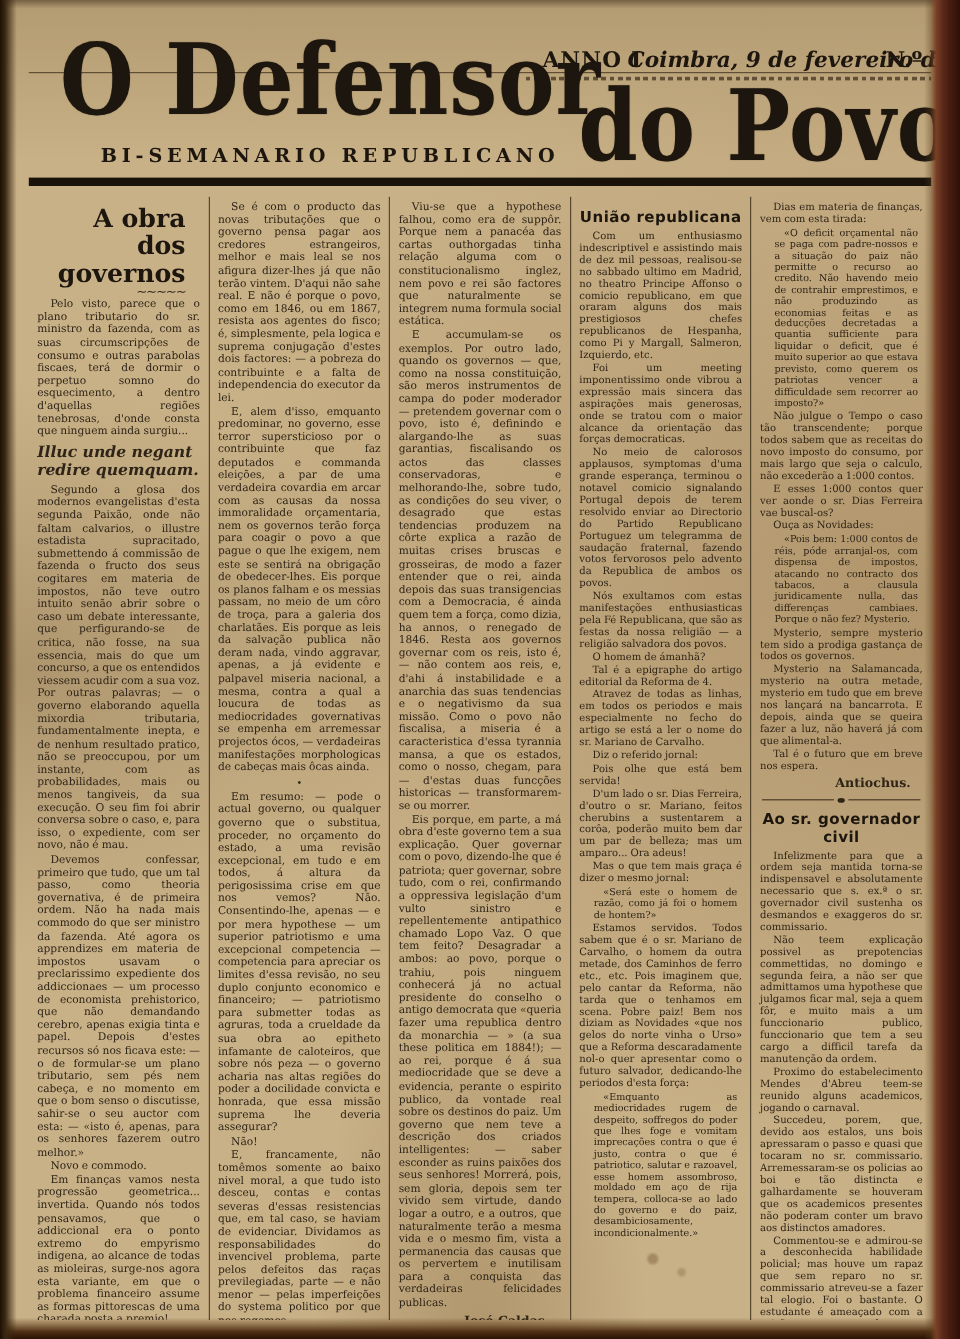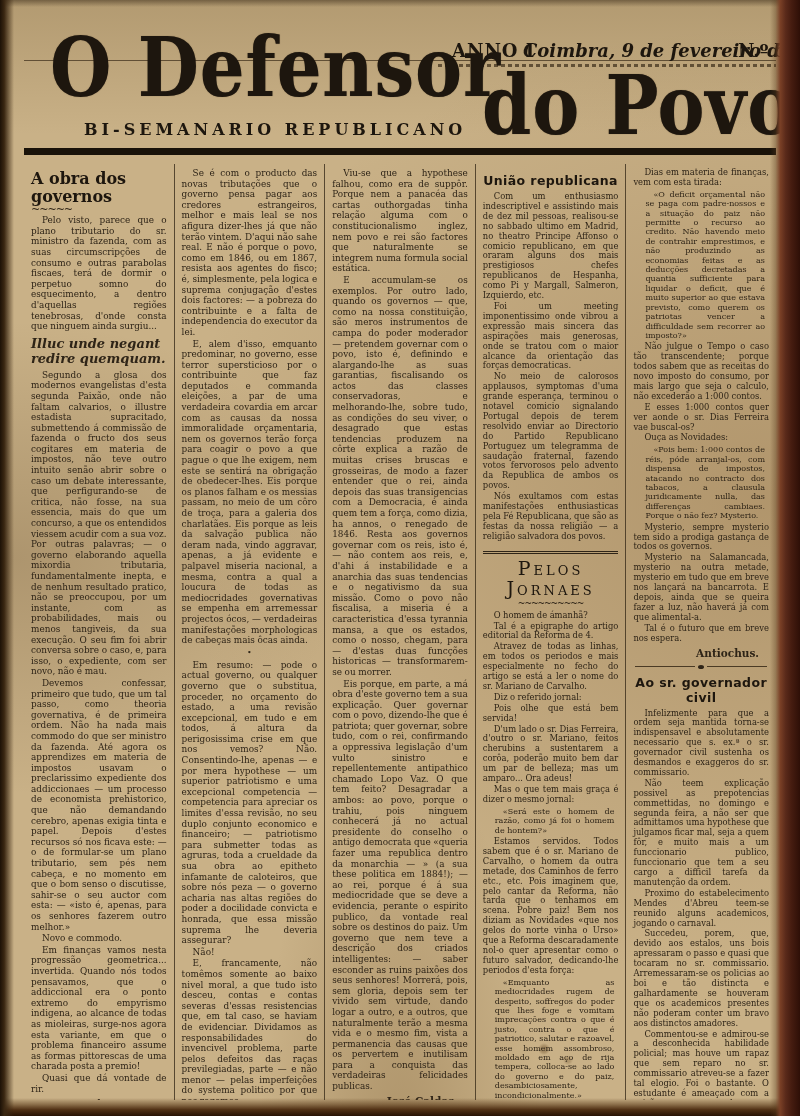--- a/index.html
+++ b/index.html
@@ -49,21 +49,21 @@
 
   
   .columns{position:absolute;left:24px;top:164px;width:752px;height:936px;display:flex;z-index:2;}
   .col{flex:1 1 0;padding:4px 7px 0 7px;overflow:hidden;border-right:1px solid rgba(58,45,26,.8);}
   .col:last-child{border-right:none;}
 
   p.body{margin:0 0 1px 0;font-size:8.9px;line-height:10.6px;text-align:justify;text-indent:11px;
     word-spacing:-0.2px;}
   .col4 p.body,.col5 p.body{font-size:8.4px;line-height:9.9px;}
   p.quote{margin:2px 4px 2px 12px;font-size:8px;line-height:9.4px;text-align:justify;text-indent:8px;}
-  .headline{font-size:16px;font-weight:bold;text-align:left;color:var(--ink-dark);
+  .headline{font-size:21px;font-weight:bold;text-align:right;color:var(--ink-dark);
     margin:2px 12px 1px 0;line-height:1.1;}
   .headline::after{content:"~~~~~";display:block;font-size:11px;line-height:9px;letter-spacing:-1px;
     font-weight:normal;color:var(--ink);}
   .section{font-family:"DejaVu Sans","Liberation Sans",sans-serif;font-weight:bold;
     font-size:12.5px;text-align:center;margin:5px 0 4px 0;color:var(--ink-dark);letter-spacing:.4px;}
   .journal-head{border-top:3px double var(--ink);margin:9px 0 4px 0;padding-top:5px;}
   .journal-title{font-variant:small-caps;font-size:19px;letter-spacing:3px;text-align:center;
     color:var(--ink-dark);line-height:1.05;}
   .journal-head::after{content:"~~~~~~~~~~";display:block;text-align:center;font-size:9px;
     line-height:8px;letter-spacing:-1px;color:var(--ink);}
@@ -115,23 +115,20 @@
         <p class="body">E accumulam-se os exemplos. Por outro lado, quando os governos — que, como na nossa constituição, são meros instrumentos de campa do poder moderador — pretendem governar com o povo, isto é, definindo e alargando-lhe as suas garantias, fiscalisando os actos das classes conservadoras, e melhorando-lhe, sobre tudo, as condições do seu viver, o desagrado que estas tendencias produzem na côrte explica a razão de muitas crises bruscas e grosseiras, de modo a fazer entender que o rei, ainda depois das suas transigencias com a Democracia, é ainda quem tem a força, como dizia, ha annos, o renegado de 1846. Resta aos governos governar com os reis, isto é, — não contem aos reis, e, d'ahi á instabilidade e a anarchia das suas tendencias e o negativismo da sua missão. Como o povo não fiscalisa, a miseria é a caracteristica d'essa tyrannia mansa, a que os estados, como o nosso, chegam, para — d'estas duas funcções historicas — transformarem-se ou morrer.</p>
         <p class="body">Eis porque, em parte, a má obra d'este governo tem a sua explicação. Quer governar com o povo, dizendo-lhe que é patriota; quer governar, sobre tudo, com o rei, confirmando a oppressiva legislação d'um vulto sinistro e repellentemente antipathico chamado Lopo Vaz. O que tem feito? Desagradar a ambos: ao povo, porque o trahiu, pois ninguem conhecerá já no actual presidente do conselho o antigo democrata que «queria fazer uma republica dentro da monarchia — » (a sua these politica em 1884!); — ao rei, porque é á sua mediocridade que se deve a evidencia, perante o espirito publico, da vontade real sobre os destinos do paiz. Um governo que nem teve a descrição dos criados intelligentes: — saber esconder as ruins paixões dos seus senhores! Morrerá, pois, sem gloria, depois sem ter vivido sem virtude, dando logar a outro, e a outros, que naturalmente terão a mesma vida e o mesmo fim, vista a permanencia das causas que os pervertem e inutilisam para a conquista das verdadeiras felicidades publicas.</p>
         <div class="sig">José Caldas.</div>
       </div>
     <div class="col col4">
         <div class="section">União republicana</div>
         <p class="body">Com um enthusiasmo indescriptivel e assistindo mais de dez mil pessoas, realisou-se no sabbado ultimo em Madrid, no theatro Principe Affonso o comicio republicano, em que oraram alguns dos mais prestigiosos chefes republicanos de Hespanha, como Pi y Margall, Salmeron, Izquierdo, etc.</p>
         <p class="body">Foi um meeting imponentissimo onde vibrou a expressão mais sincera das aspirações mais generosas, onde se tratou com o maior alcance da orientação das forças democraticas.</p>
         <p class="body">No meio de calorosos applausos, symptomas d'uma grande esperança, terminou o notavel comicio signalando Portugal depois de terem resolvido enviar ao Directorio do Partido Republicano Portuguez um telegramma de saudação fraternal, fazendo votos fervorosos pelo advento da Republica de ambos os povos.</p>
         <p class="body">Nós exultamos com estas manifestações enthusiasticas pela Fé Republicana, que são as festas da nossa religião — a religião salvadora dos povos.</p>
-        <div class="journal-head">
-          <div class="journal-title">Pelos Jornaes</div>
-        </div>
         <p class="body">O homem de ámanhã?</p>
         <p class="body">Tal é a epigraphe do artigo editorial da Reforma de 4.</p>
         <p class="body">Atravez de todas as linhas, em todos os periodos e mais especialmente no fecho do artigo se está a ler o nome do sr. Mariano de Carvalho.</p>
         <p class="body">Diz o referido jornal:</p>
         <p class="body">Pois olhe que está bem servida!</p>
         <p class="body">D'um lado o sr. Dias Ferreira, d'outro o sr. Mariano, feitos cherubins a sustentarem a corôa, poderão muito bem dar um par de belleza; mas um amparo... Ora adeus!</p>
         <p class="body">Mas o que tem mais graça é dizer o mesmo jornal:</p>
         <p class="quote">«Será este o homem de razão, como já foi o homem de hontem?»</p>
         <p class="body">Estamos servidos. Todos sabem que é o sr. Mariano de Carvalho, o homem da outra metade, dos Caminhos de ferro etc., etc. Pois imaginem que, pelo cantar da Reforma, não tarda que o tenhamos em scena. Pobre paiz! Bem nos diziam as Novidades «que nos gelos do norte vinha o Urso» que a Reforma descaradamente nol-o quer apresentar como o futuro salvador, dedicando-lhe periodos d'esta força:</p>
         <p class="quote">«Emquanto as mediocridades rugem de despeito, soffregos do poder que lhes foge e vomitam imprecações contra o que é justo, contra o que é patriotico, salutar e razoavel, esse homem assombroso, moldado em aço de rija tempera, colloca-se ao lado do governo e do paiz, desambiciosamente, incondicionalmente.»</p>

